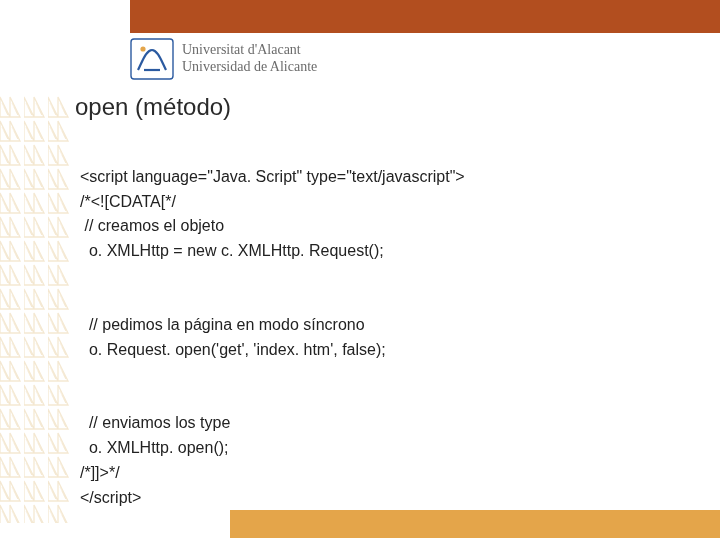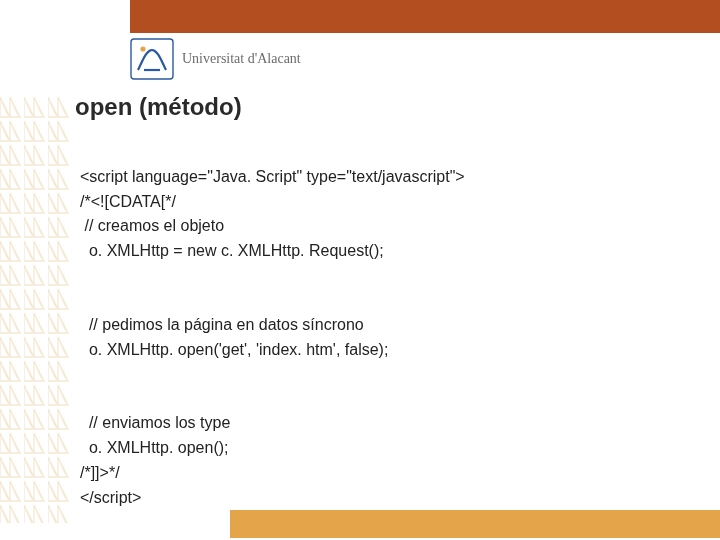--- a/index.html
+++ b/index.html
@@ -48,21 +48,21 @@
     font-family: "Times New Roman", serif;
     color: #6b6b6b;
     font-size: 14px;
     line-height: 1.18;
   }
   .title {
     position: absolute;
     left: 75px;
     top: 93px;
     font-size: 24px;
-    font-weight: bold;
+    font-weight: normal;
     color: #2a2a2a;
     z-index: 2;
   }
   .code {
     position: absolute;
     left: 80px;
     top: 140px;
     font-size: 16px;
     line-height: 1.55;
     color: #222;
@@ -106,33 +106,34 @@
   <div class="logo-mark">
     <svg width="44" height="42" viewBox="0 0 44 42">
       <rect x="1" y="1" width="42" height="40" rx="3" fill="#fff" stroke="#2b5aa0" stroke-width="1.4"></rect>
       <path d="M8 32 C12 24 16 12 22 12 C28 12 32 24 36 32" fill="none" stroke="#2b5aa0" stroke-width="2.2"></path>
       <path d="M14 32 L30 32" stroke="#2b5aa0" stroke-width="2.2"></path>
       <circle cx="13" cy="11" r="2.6" fill="#e4a54a"></circle>
     </svg>
   </div>
   <div class="logo-text">
     <div>Universitat d'Alacant</div>
+    <div>Universidad de Alicante</div>
   </div>
 </div>
 
 <div class="title">open (método)</div>
 
 <div class="code">
 <span>&lt;script language="Java. Script" type="text/javascript"&gt;</span>
 <span>/*&lt;![CDATA[*/</span>
 <span> // creamos el objeto</span>
 <span>  o. XMLHttp = new c. XMLHttp. Request();</span>
 <span class="br"></span>
-<span>  // pedimos la página en datos síncrono</span>
-<span>  o. XMLHttp. open('get', 'index. htm', false);</span>
+<span>  // pedimos la página en modo síncrono</span>
+<span>  o. Request. open('get', 'index. htm', false);</span>
 <span class="br"></span>
 <span>  // enviamos los type</span>
 <span>  o. XMLHttp. open();</span>
 <span>/*]]&gt;*/</span>
 <span>&lt;/script&gt;</span>
 </div>
 
 <div class="bottom-bar"></div>
 
 </body></html>

